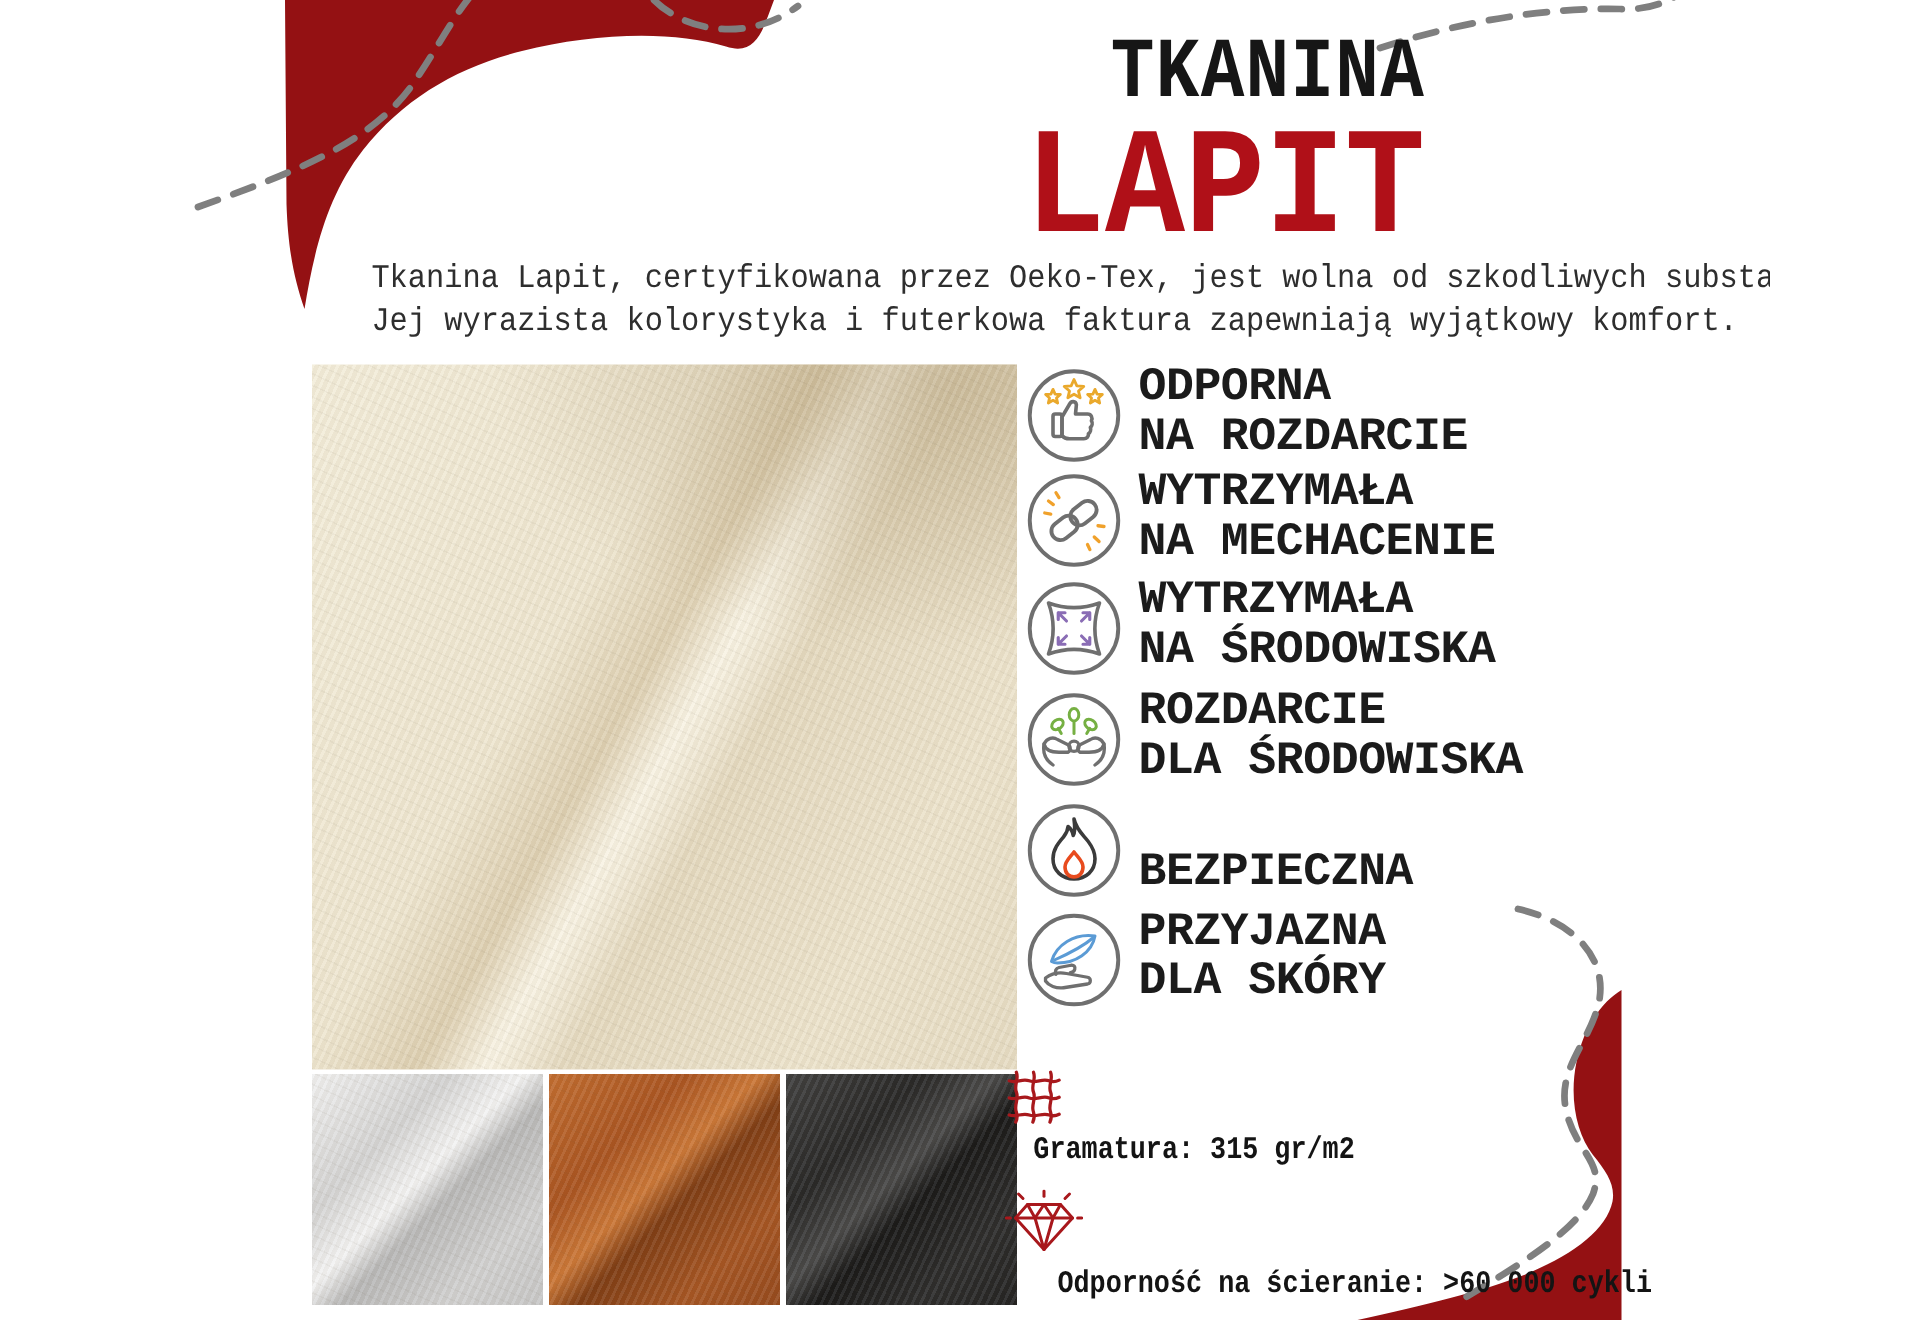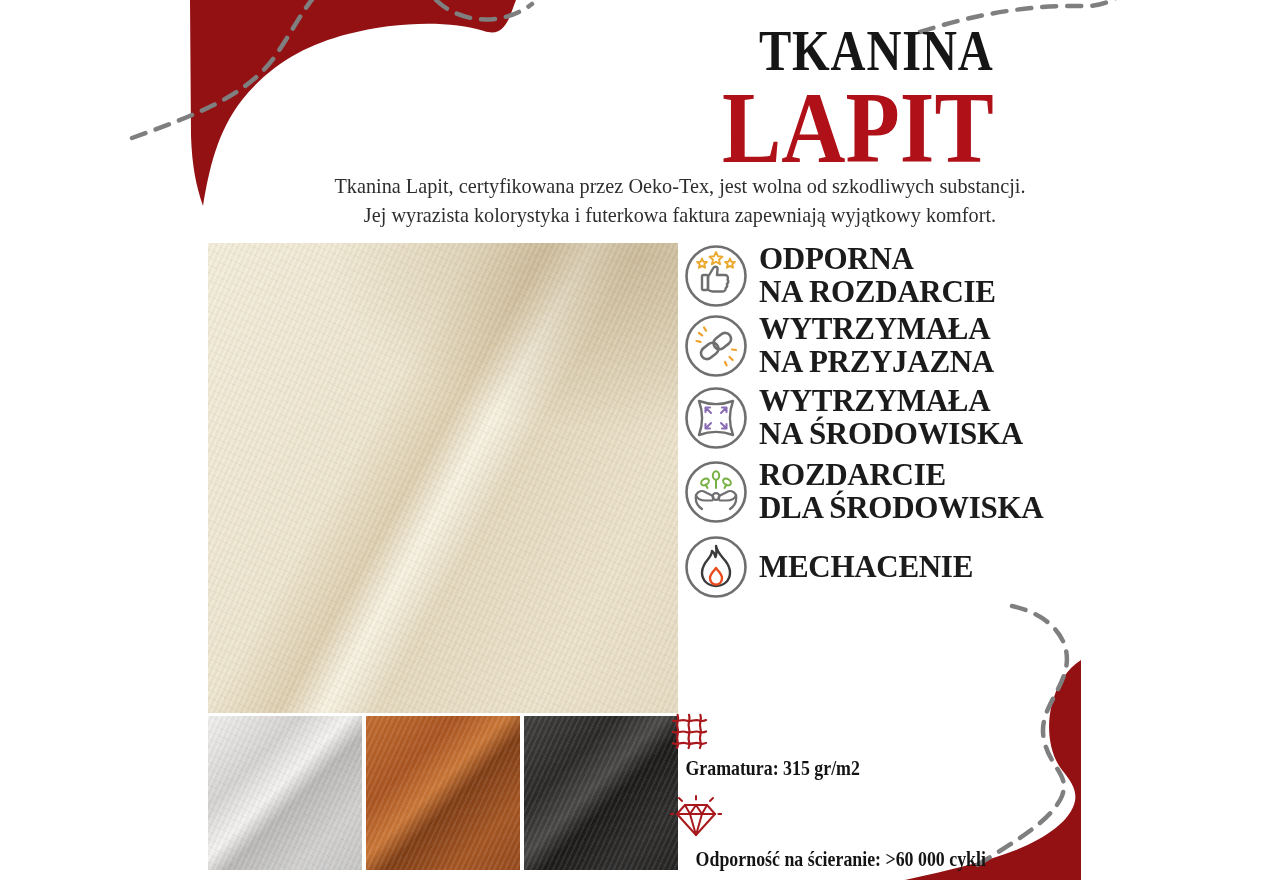--- a/index.html
+++ b/index.html
@@ -1,17 +1,17 @@
 <!DOCTYPE html>
 <html><head>
 <meta charset="utf-8">
 <style>
   html,body{margin:0;padding:0;background:#ffffff;}
   .canvas{position:relative;width:1180px;height:880px;background:#ffffff;overflow:hidden;
-          font-family:Liberation Serif, serif;padding-left:44px;}
+          font-family:Liberation Mono, monospace;}
   .deco{position:absolute;left:0;top:0;width:1280px;height:880px;pointer-events:none;}
 
   
   .title-block{position:absolute;top:22px;right:230px;text-align:right;line-height:1;}
   .title-top{font-size:57px;font-weight:bold;color:#161616;letter-spacing:1px;
              transform:scaleX(.85);transform-origin:100% 50%;}
   .title-main{font-size:101px;font-weight:bold;color:#b01018;margin-top:3px;line-height:.92;
              transform:scaleX(.88);transform-origin:100% 50%;}
 
   
@@ -31,21 +31,21 @@
       linear-gradient(120deg,#f3edda 0%,#eee6d0 36%,#ddcfb1 46%,#f8f3e4 52%,#e4d9bf 59%,#ece3cc 80%,#e6dcc3 100%);}
   .swatch{top:716px;width:154px;height:154px;}
   .swatch-gray{left:208px;
     background:linear-gradient(135deg,#f0f0f0 0%,#d3d3d3 30%,#f3f3f3 46%,#b7b7b7 56%,#d0d0d0 78%,#c6c6c6 100%);}
   .swatch-rust{left:366px;
     background:linear-gradient(135deg,#c06a2c 0%,#a8511d 30%,#ca7534 46%,#7c3910 56%,#a4521f 78%,#934619 100%);}
   .swatch-black{left:524px;
     background:linear-gradient(135deg,#3c3c3c 0%,#232323 30%,#454545 46%,#141414 56%,#282828 78%,#1e1e1e 100%);}
 
   
-  .feature-row{position:absolute;left:684px;display:flex;align-items:center;gap:11px;}
+  .feature-row{position:absolute;left:684px;display:flex;align-items:flex-end;gap:11px;}
   .feature-icon{flex:0 0 64px;width:64px;height:64px;}
   .feature-text{font-size:31px;font-weight:bold;color:#1b1b1b;line-height:1.06;
                 letter-spacing:-.3px;white-space:nowrap;}
 
   
   .specs{position:absolute;left:670px;top:712px;width:400px;display:flex;flex-direction:column;
          align-items:flex-start;}
   .spec-icon{display:block;}
   .spec-label{font-size:21px;font-weight:bold;color:#141414;white-space:nowrap;
               transform:scaleX(.85);transform-origin:50% 50%;}
@@ -120,21 +120,21 @@
         <path d="M15,19 l3.2,2.4"></path>
           <path d="M12.5,27 l4,.8"></path>
           <path d="M20,13.5 l2,3.2"></path>
         <path d="M45.5,43 l3.2,3"></path>
           <path d="M48,35.5 l4,.5"></path>
           <path d="M41,48 l1.6,3.4"></path>
       </g>
     </svg>
     <div class="feature-text">
       <div>WYTRZYMAŁA</div>
-      <div>NA PRZYJAZNA</div>
+      <div>NA MECHACENIE</div>
     </div>
   </div>
 
   <div class="feature-row" style="top:385px;">
     <svg class="feature-icon" viewBox="0 0 64 64">
       <circle cx="32" cy="32" r="29.5" fill="none" stroke="#6f6f6f" stroke-width="2.6"></circle>
       <path d="M15,15 C26,19 38,19 49,15 C45,26 45,38 49,49 C38,45 26,45 15,49 C19,38 19,26 15,15 Z" fill="none" stroke="#6f6f6f" stroke-width="2.4" stroke-linejoin="round"></path>
       <g fill="none" stroke="#8a6db5" stroke-width="2.1" stroke-linecap="round" stroke-linejoin="round">
         <path d="M27,27 L21.5,21.5 M21.5,26 L21.5,21.5 L26,21.5"></path>
         <path d="M37,27 L42.5,21.5 M42.5,26 L42.5,21.5 L38,21.5"></path>
@@ -176,24 +176,41 @@
   <div class="feature-row" style="top:535px;">
     <svg class="feature-icon" viewBox="0 0 64 64">
       <circle cx="32" cy="32" r="29.5" fill="none" stroke="#6f6f6f" stroke-width="2.6"></circle>
       <path d="M32,11 C33.5,18 38,21.5 41.5,26 C44.5,30 46,33.5 46,37.5 C46,45.5 40,51 32,51
                C24,51 18,45.5 18,37.5 C18,31 22,26.5 25,23 C26.5,21.2 27.8,19 28,16
                C30,17.5 31.2,19.5 31.5,22 C33,20 32.5,15 32,11 Z" fill="none" stroke="#3b3b3b" stroke-width="2.4" stroke-linejoin="round"></path>
       <path d="M32,33 C34.5,36.5 38,39 38,43 C38,47 35.4,49.6 32,49.6 C28.6,49.6 26,47 26,43
                C26,39 29.5,36.5 32,33 Z" fill="none" stroke="#e84b1e" stroke-width="2.4" stroke-linejoin="round"></path>
     </svg>
     <div class="feature-text">
-      <div>MECHACENIE</div>
-    </div>
-  </div>
-
+      <div>BEZPIECZNA</div>
+    </div>
+  </div>
+
+  <div class="feature-row" style="top:606px;">
+    <svg class="feature-icon" viewBox="0 0 64 64">
+      <circle cx="32" cy="32" r="29.5" fill="none" stroke="#6f6f6f" stroke-width="2.6"></circle>
+      <g fill="none" stroke="#5b9bd5" stroke-width="2" stroke-linecap="round" stroke-linejoin="round">
+        <path d="M17,33 C20,22 32,14 46,16 C44,27 33,34 21,34 C19.6,34 18.2,33.7 17,33 Z"></path>
+        <path d="M19,32 C28,28 38,23 45,17"></path>
+      </g>
+      <g fill="none" stroke="#6f6f6f" stroke-width="2.2" stroke-linecap="round" stroke-linejoin="round">
+        <path d="M13,44 C17,41 22,40 27,41 L41,43.5 C43.5,44 43.5,47.5 41,48 L25,50.5 C20,51.2 15,49 13,46 Z"></path>
+        <path d="M20,41.5 C19,39.5 20,37.5 22,37 L30,35.5 C32,35.2 33,36.5 32.5,38.2 C32.2,39.4 31,40.2 29.6,40.4"></path>
+      </g>
+    </svg>
+    <div class="feature-text">
+      <div>PRZYJAZNA</div>
+      <div>DLA SKÓRY</div>
+    </div>
+  </div>
 
   <div class="specs">
     <svg class="spec-icon" width="38" height="38" viewBox="0 0 40 40">
       <g fill="none" stroke="#a8181c" stroke-width="2.3" stroke-linecap="round">
         <path d="M8,3 C10,8 6,12 8,17 C10,22 6,26 8,31 C9,34 8.5,36 7.5,38"></path>
         <path d="M20,3 C22,8 18,12 20,17 C22,22 18,26 20,31 C21,34 20.5,36 19.5,38"></path>
         <path d="M32,3 C34,8 30,12 32,17 C34,22 30,26 32,31 C33,34 32.5,36 31.5,38"></path>
         <path d="M3,9 C8,11 12,7 17,9 C22,11 26,7 31,9 C34,10 36,9.5 38,8.5"></path>
         <path d="M3,21 C8,23 12,19 17,21 C22,23 26,19 31,21 C34,22 36,21.5 38,20.5"></path>
         <path d="M3,33 C8,35 12,31 17,33 C22,35 26,31 31,33 C34,34 36,33.5 38,32.5"></path>

